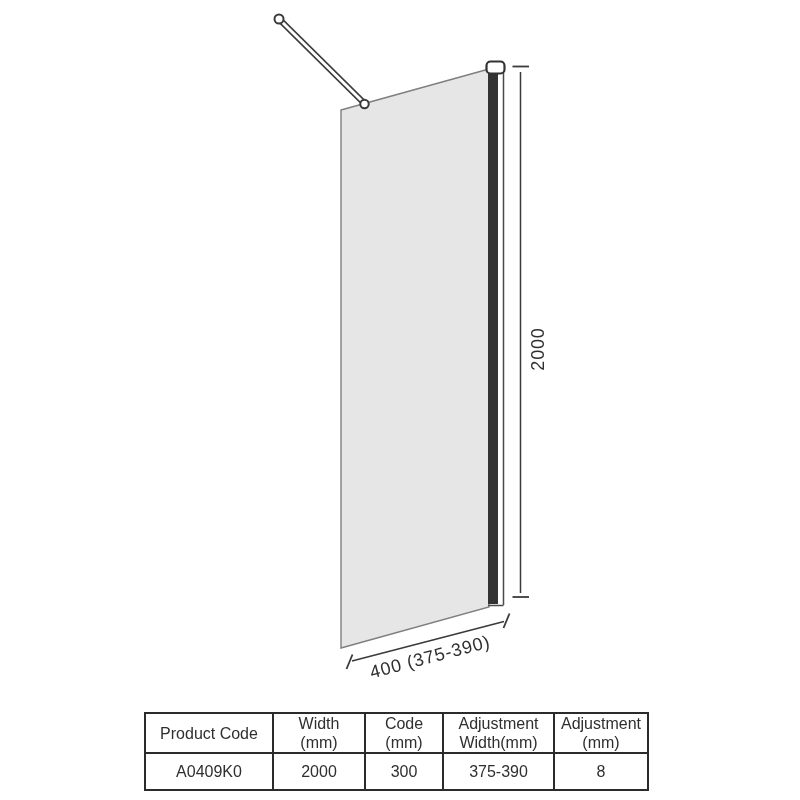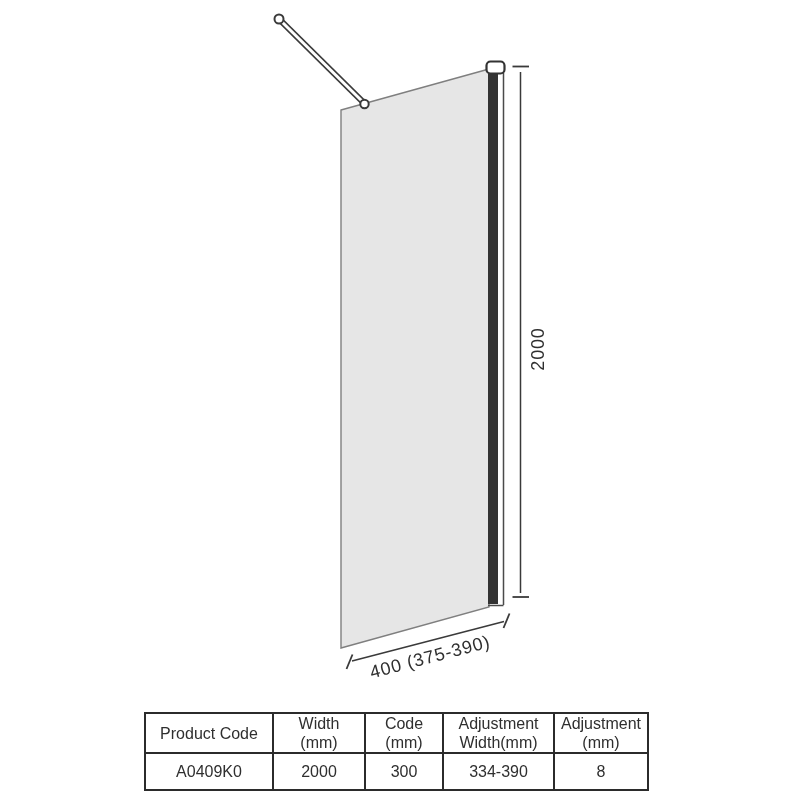--- a/index.html
+++ b/index.html
@@ -113,19 +113,19 @@
           <span>Adjustment</span>
           <span>(mm)</span>
         </th>
       </tr>
     </thead>
     <tbody>
       <tr>
         <td>A0409K0</td>
         <td>2000</td>
         <td>300</td>
-        <td>334-390</td>
+        <td>375-390</td>
         <td>8</td>
       </tr>
     </tbody>
   </table>
 
 </div>
 
 </body></html>

